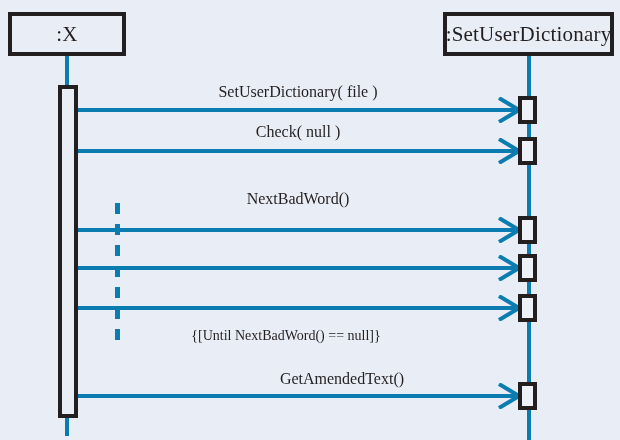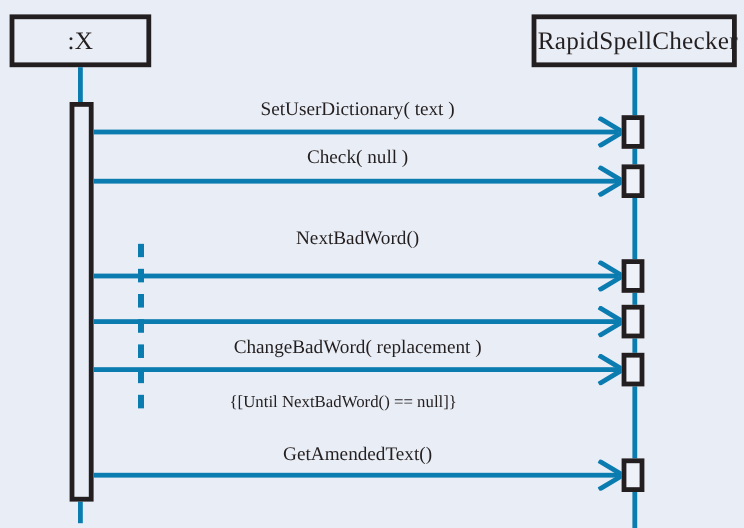--- a/index.html
+++ b/index.html
@@ -90,27 +90,27 @@
 
 <div id="diagram-root">
 
   <div class="lifeline-head" style="left:8px; top:12px; width:118px; height:44px;">
     <span class="head-label">:X</span>
   </div>
   <div class="lifeline-line" style="left:65px; top:56px; height:380px;"></div>
   <div class="activation-tall" style="left:58px; top:85px; width:20px; height:333px;"></div>
 
   <div class="lifeline-head" style="left:443px; top:12px; width:171px; height:44px;">
-    <span class="head-label">:RapidSpellChecker</span>
+    <span class="head-label">:SetUserDictionary</span>
   </div>
   <div class="lifeline-line" style="left:527px; top:56px; height:384px;"></div>
 
   <div class="loop-dash" style="left:115px; top:203px; height:140px;"></div>
 
-  <div class="msg-label" style="left:78px; top:84px; width:440px;">SetUserDictionary( text )</div>
+  <div class="msg-label" style="left:78px; top:84px; width:440px;">SetUserDictionary( file )</div>
   <div class="msg-line" style="left:78px; top:108px; width:437px;"></div>
   <svg class="msg-arrowhead" style="left:498px; top:97px;" viewBox="0 0 22 26">
     <path d="M1 1 L21 13 L1 25" fill="none" stroke="#0b7cb0" stroke-width="4"></path>
   </svg>
   <div class="activation-box" style="left:518px; top:96px; width:19px; height:28px;"></div>
 
   <div class="msg-label" style="left:78px; top:124px; width:440px;">Check( null )</div>
   <div class="msg-line" style="left:78px; top:149px; width:437px;"></div>
   <svg class="msg-arrowhead" style="left:498px; top:138px;" viewBox="0 0 22 26">
     <path d="M1 1 L21 13 L1 25" fill="none" stroke="#0b7cb0" stroke-width="4"></path>
@@ -123,29 +123,28 @@
     <path d="M1 1 L21 13 L1 25" fill="none" stroke="#0b7cb0" stroke-width="4"></path>
   </svg>
   <div class="activation-box" style="left:518px; top:216px; width:19px; height:28px;"></div>
 
   <div class="msg-line" style="left:78px; top:266px; width:437px;"></div>
   <svg class="msg-arrowhead" style="left:498px; top:255px;" viewBox="0 0 22 26">
     <path d="M1 1 L21 13 L1 25" fill="none" stroke="#0b7cb0" stroke-width="4"></path>
   </svg>
   <div class="activation-box" style="left:518px; top:254px; width:19px; height:28px;"></div>
 
-  <div class="msg-label" style="left:78px; top:282px; width:440px;">ChangeBadWord( replacement )</div>
   <div class="msg-line" style="left:78px; top:306px; width:437px;"></div>
   <svg class="msg-arrowhead" style="left:498px; top:295px;" viewBox="0 0 22 26">
     <path d="M1 1 L21 13 L1 25" fill="none" stroke="#0b7cb0" stroke-width="4"></path>
   </svg>
   <div class="activation-box" style="left:518px; top:294px; width:19px; height:28px;"></div>
 
   <div class="msg-label small" style="left:86px; top:329px; width:400px;">{[Until NextBadWord() == null]}</div>
 
-  <div class="msg-label" style="left:78px; top:371px; width:440px;">GetAmendedText()</div>
+  <div class="msg-label" style="left:78px; top:371px; width:440px;padding-left:44px;">GetAmendedText()</div>
   <div class="msg-line" style="left:78px; top:394px; width:437px;"></div>
   <svg class="msg-arrowhead" style="left:498px; top:383px;" viewBox="0 0 22 26">
     <path d="M1 1 L21 13 L1 25" fill="none" stroke="#0b7cb0" stroke-width="4"></path>
   </svg>
   <div class="activation-box" style="left:518px; top:382px; width:19px; height:28px;"></div>
 
 </div>
 
 </body></html>

